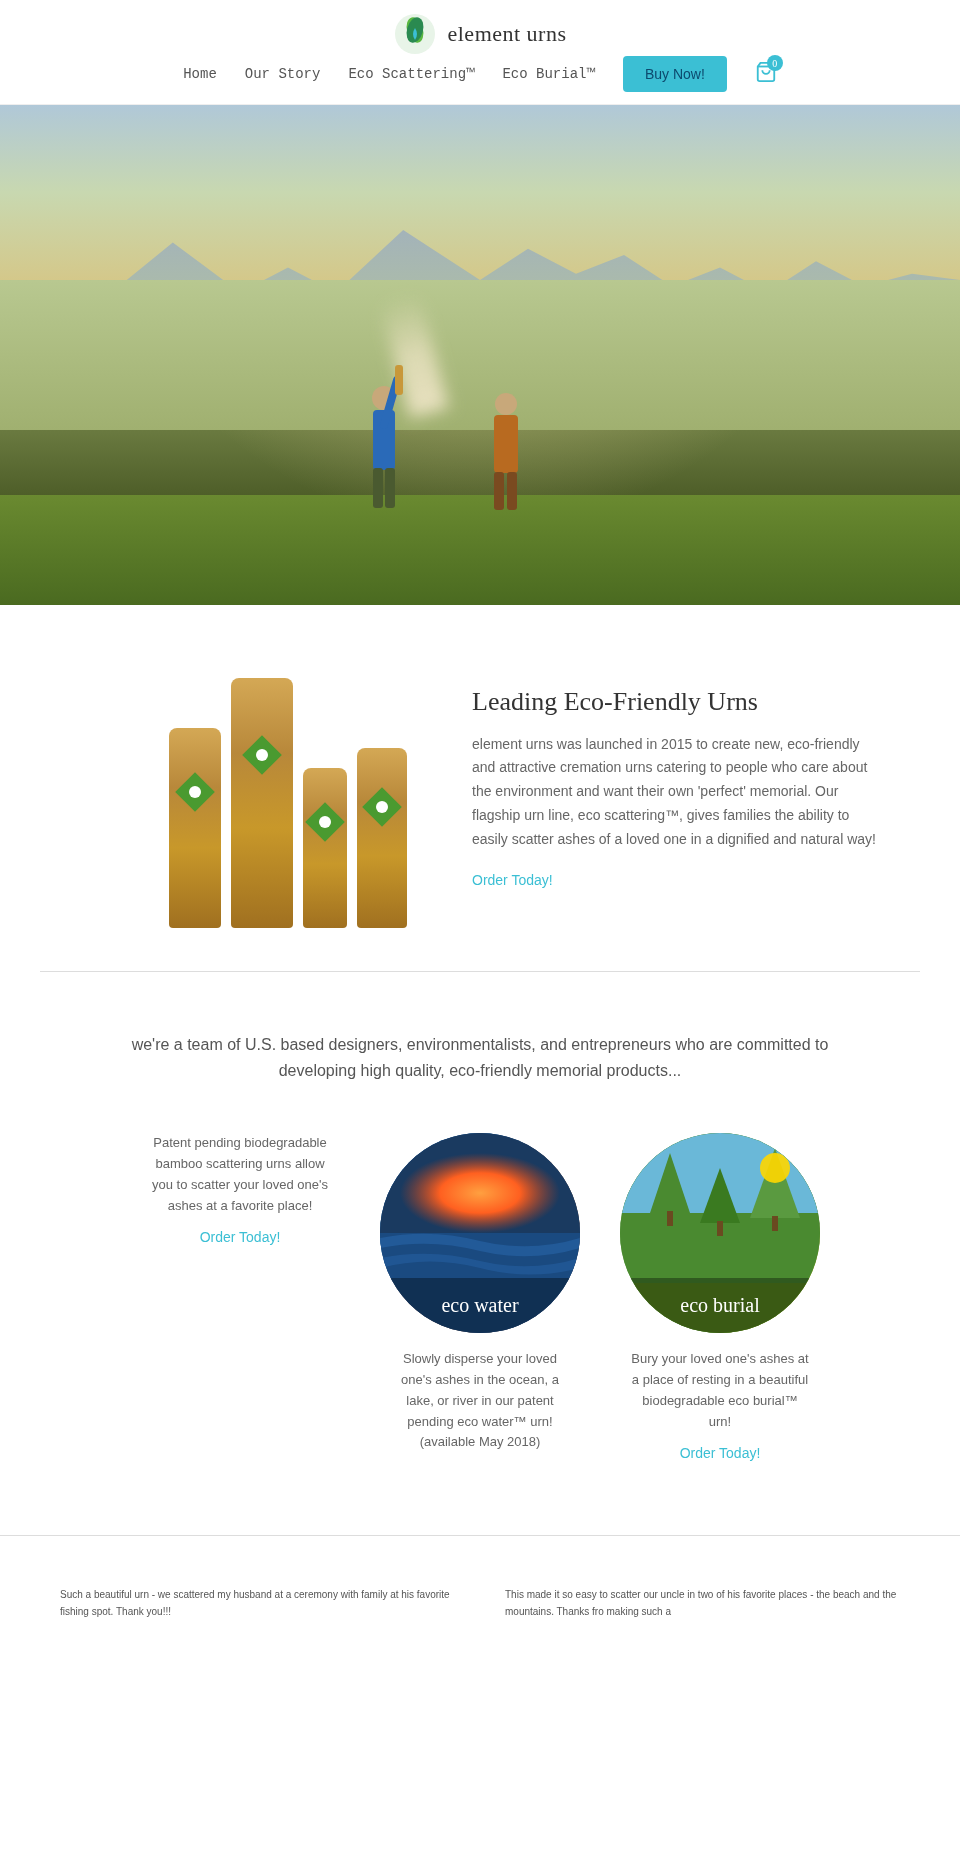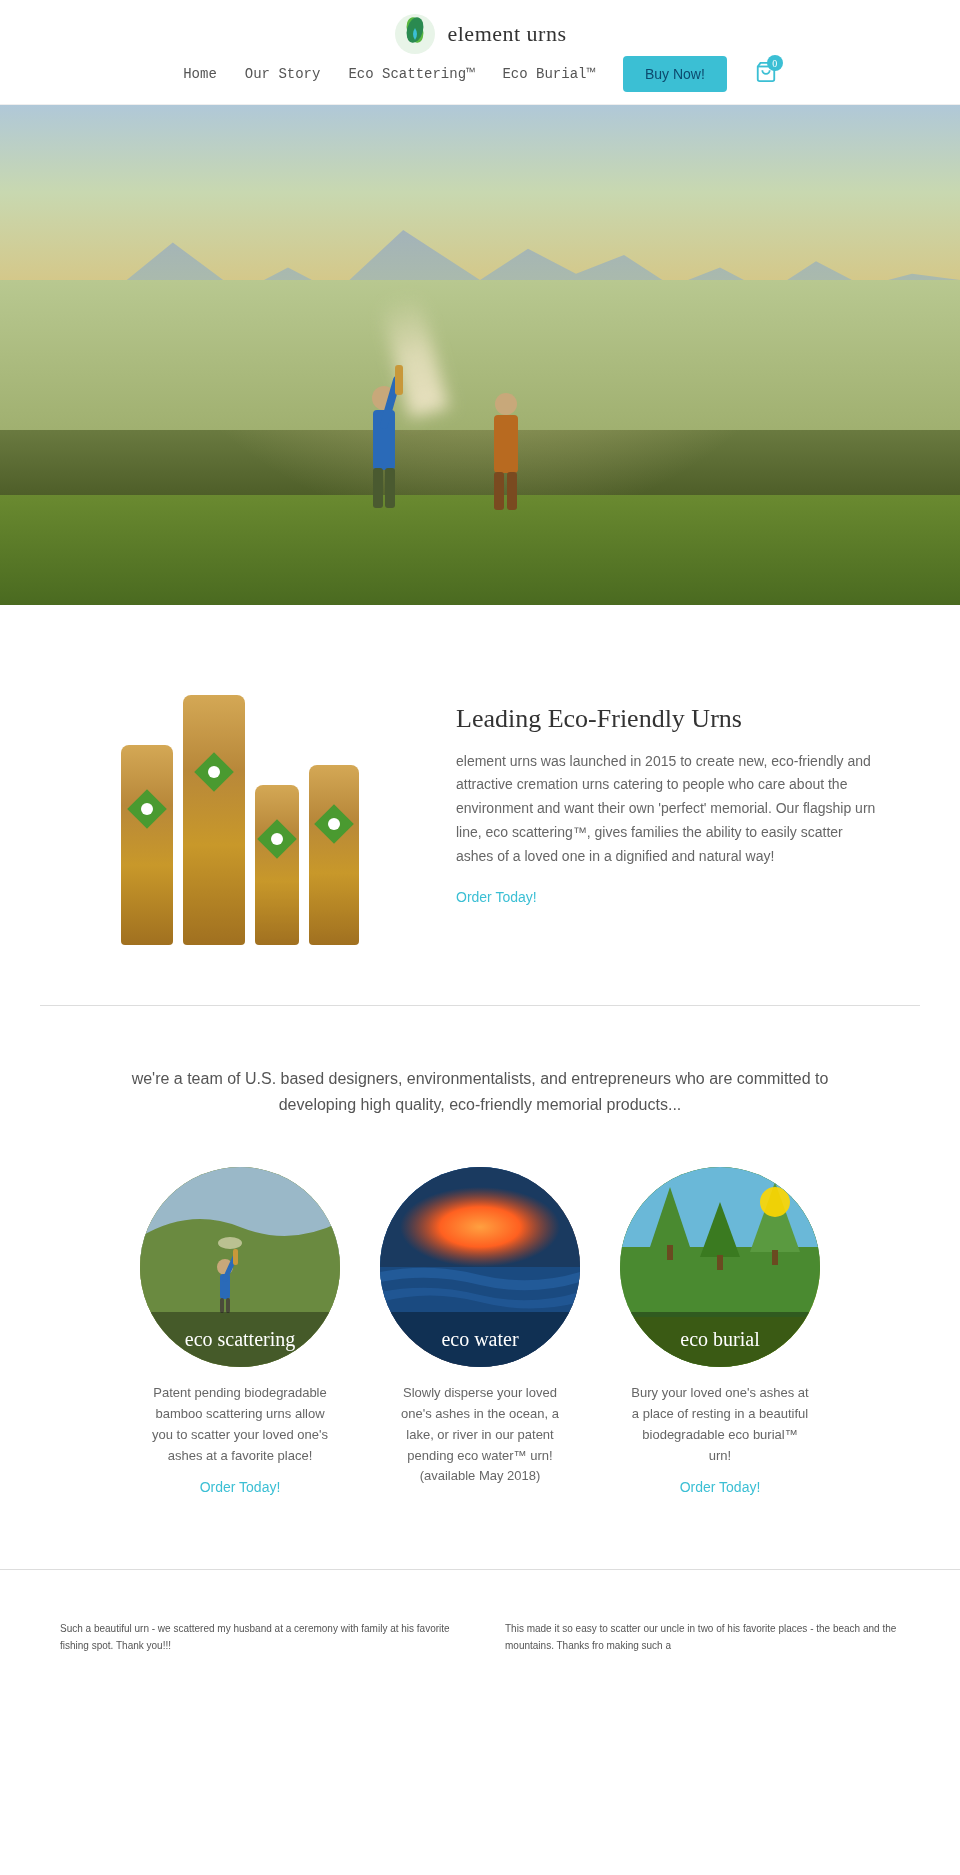--- a/index.html
+++ b/index.html
@@ -134,24 +134,25 @@
       width: 40px;
       height: 120px;
       background: linear-gradient(180deg, transparent 0%, rgba(240,230,200,0.7) 50%, rgba(240,230,200,0.9) 100%);
       transform: rotate(-15deg);
       border-radius: 20px 20px 0 0;
       filter: blur(8px);
     }
 
     
     .section-urns {
-      padding: 60px 80px;
-      display: flex;
-      align-items: center;
-      gap: 56px;
+      padding: 43px 80px;
+      display: flex;
+      align-items: center;
+      gap: 24px;
+      margin-left: 48px;
     }
     .urns-image {
       flex: 0 0 320px;
       display: flex;
       align-items: flex-end;
       justify-content: center;
       gap: 10px;
       height: 280px;
     }
     .urn {
@@ -376,36 +377,20 @@
 </section>
 
 <hr class="divider">
 
 <section class="section-team">
   <p class="team-tagline">we're a team of U.S. based designers, environmentalists, and entrepreneurs who are committed to developing high quality, eco-friendly memorial products...</p>
 
   <div class="circles-row">
 
     <div class="circle-item">
-      <div class="circle-img circle-scattering">
-        
-        <svg width="200" height="200" viewBox="0 0 200 200">
-          <rect width="200" height="200" fill="#8a9a50"></rect>
-          <rect x="0" y="0" width="200" height="90" fill="#9ab8c8"></rect>
-          <path d="M0 70 Q50 40 100 60 Q150 80 200 55 L200 200 L0 200Z" fill="#6a8a40"></path>
-          <circle cx="85" cy="100" r="8" fill="#c8a87a"></circle>
-          <rect x="80" y="107" width="10" height="25" rx="3" fill="#2a6ab8"></rect>
-          <rect x="80" y="131" width="4" height="15" rx="2" fill="#4a4a3a"></rect>
-          <rect x="86" y="131" width="4" height="15" rx="2" fill="#4a4a3a"></rect>
-          <line x1="85" y1="112" x2="95" y2="90" stroke="#2a6ab8" stroke-width="5" stroke-linecap="round"></line>
-          <rect x="93" y="82" width="5" height="16" rx="2" fill="#c8983a"></rect>
-          <ellipse cx="90" cy="76" rx="12" ry="6" fill="rgba(240,230,200,0.6)"></ellipse>
-        </svg>
-        <div class="circle-label">eco scattering</div>
-      </div>
       <p class="circle-desc">Patent pending biodegradable bamboo scattering urns allow you to scatter your loved one's ashes at a favorite place!</p>
       <a href="#" class="link-order">Order Today!</a>
     </div>
 
     <div class="circle-item">
       <div class="circle-img circle-water">
         <svg width="200" height="200" viewBox="0 0 200 200">
           <rect width="200" height="200" fill="#1a4a80"></rect>
           <rect x="0" y="0" width="200" height="100" fill="#1a3a60"></rect>
 

